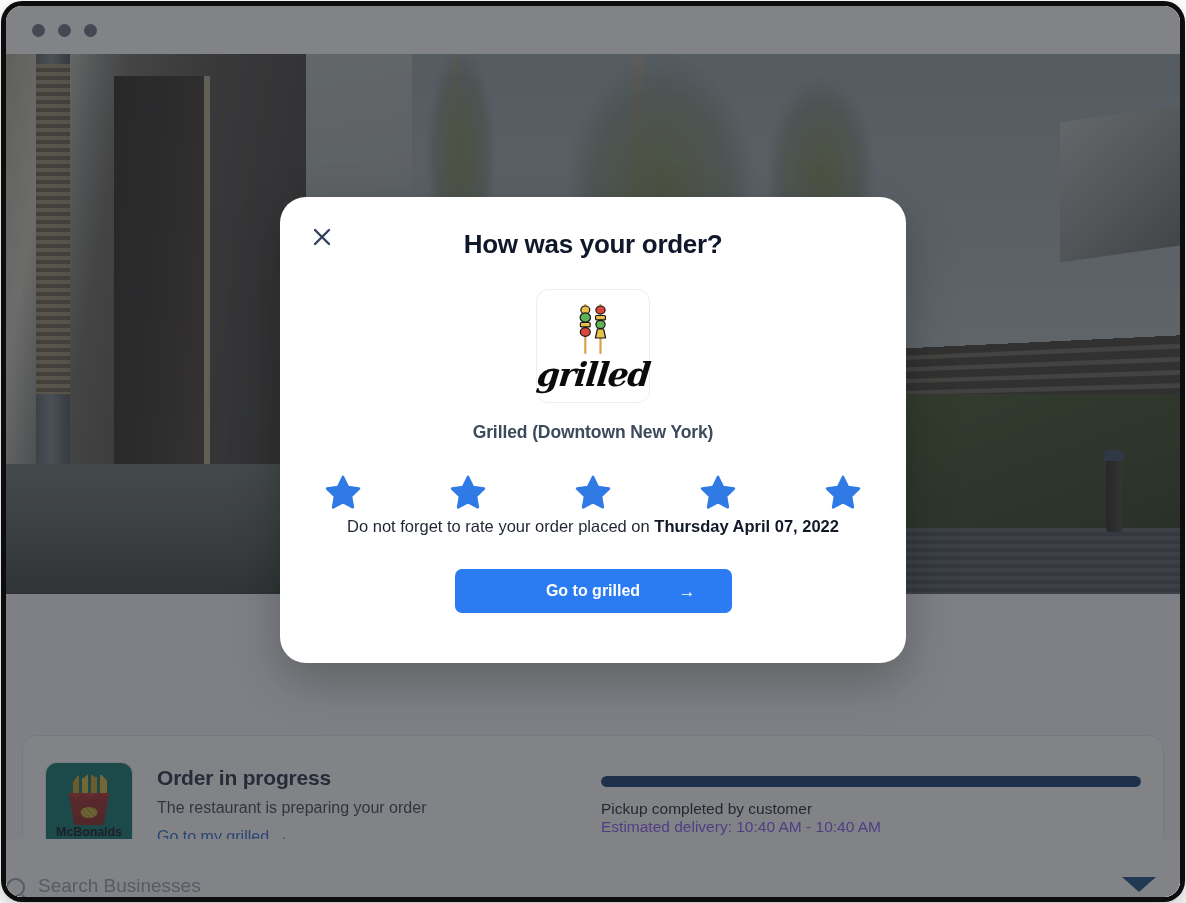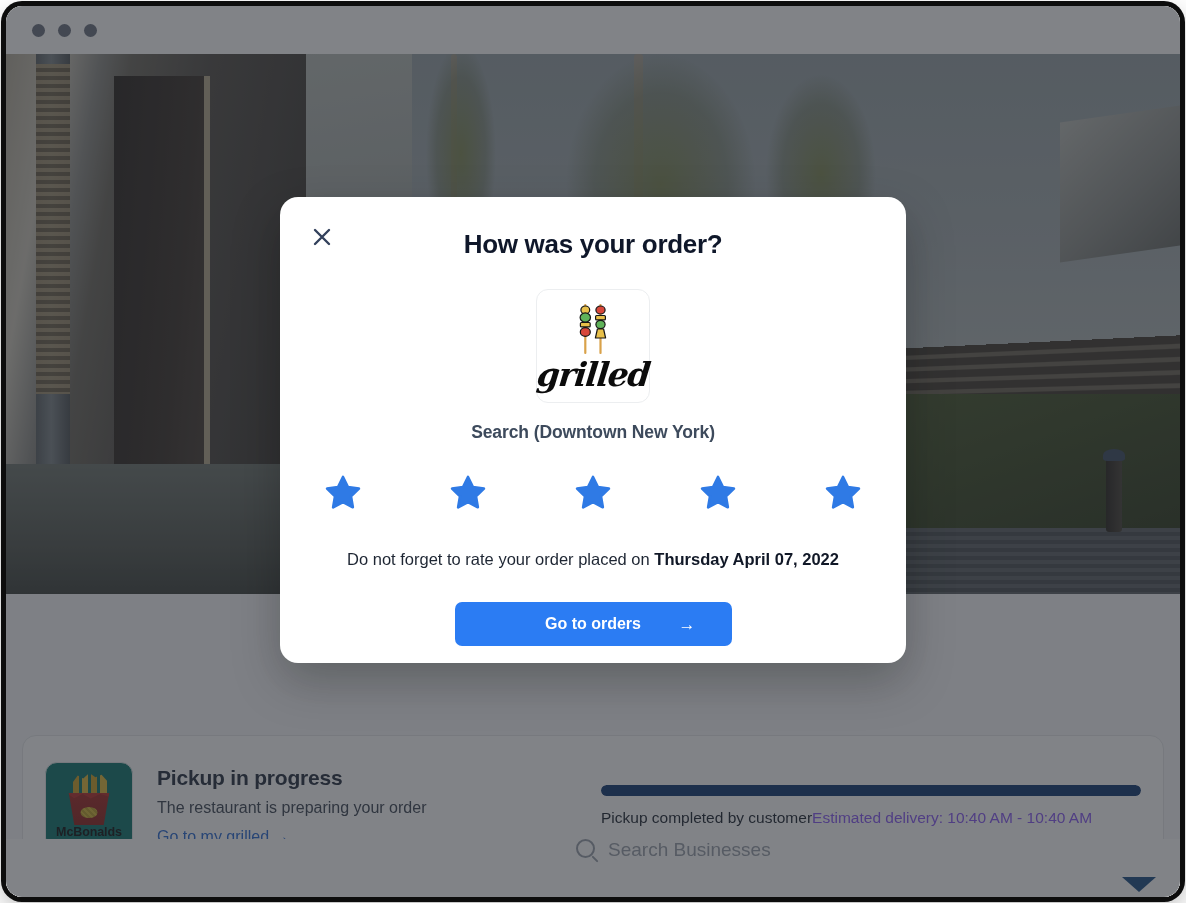--- a/index.html
+++ b/index.html
@@ -182,32 +182,33 @@
     font-size: 16px; color: #2b6cd4; text-decoration: none; cursor: pointer;
   }
 
   .progress-wrap { flex: 1 1 auto; margin-left: 24px; }
   .progress-track {
     width: 100%; height: 11px; border-radius: 6px;
     background: #e3e6ea; overflow: hidden;
   }
   .progress-fill { height: 100%; background: #123a73; border-radius: 6px; }
   .progress-labels {
-    display: flex; justify-content: flex-start; align-items: baseline;
+    display: flex; justify-content: space-between; align-items: baseline;
     margin-top: 13px;
+    flex-direction: column;
   }
   .progress-status { font-size: 15.5px; color: #1c2430; }
   .progress-eta { font-size: 15.5px; color: #8b5cf6; }
 
   
   .searchbar {
     position: absolute; left: 0; right: 0; bottom: 0; height: 58px;
     background: #ffffff;
-    display: flex; align-items: flex-start;
-    padding-left: 570px; gap: 13px;
+    display: flex; align-items: flex-end;
+    gap: 13px;
   }
   .search-icon-c {
     width: 19px; height: 19px; border-radius: 50%;
     border: 2px solid #9aa1ab; position: relative; flex: 0 0 19px;
   }
   .search-icon-c:after {
     content: ''; position: absolute; right: -6px; bottom: -4px;
     width: 8px; height: 2px; background: #9aa1ab;
     transform: rotate(45deg); border-radius: 1px;
   }
@@ -226,21 +227,21 @@
     position: absolute; left: 0; top: 0; right: 0; bottom: 0;
     background: rgba(38,42,48,.58);
   }
 
   
   .modal {
     position: absolute;
     left: 274px; top: 191px;
     width: 626px; height: 466px;
     background: #ffffff;
-    border-radius: 18px;
+    border-radius: 26px;
     box-shadow: 0 18px 48px rgba(0,0,0,.25);
   }
   .modal-close {
     position: absolute; left: 28px; top: 26px;
     width: 28px; height: 28px;
     cursor: pointer;
     display: flex; align-items: center; justify-content: center;
   }
   .modal-title {
     text-align: center; padding-top: 32px;
@@ -263,21 +264,21 @@
   .merchant {
     text-align: center; margin-top: 19px;
     font-size: 17.5px; font-weight: 700; color: #3d4a5c; letter-spacing: -.1px;
   }
   .stars {
     display: flex; justify-content: center; align-items: center;
     gap: 85px; margin-top: 30px;
   }
   .star { cursor: pointer; }
   .rate-note {
-    text-align: center; margin-top: 33px;
+    text-align: center; 
     font-size: 16.5px; color: #1e2633;
   }
   .rate-note b { font-weight: 700; color: #111827; }
   .cta {
     display: flex; align-items: center; justify-content: center;
     position: relative;
     width: 277px; height: 44px; margin: 33px auto 0;
     background: #2b7cf3; border: none; border-radius: 7px;
     color: #ffffff; font-size: 16px; font-weight: 600;
     font-family: "Liberation Sans", sans-serif;
@@ -332,21 +333,21 @@
           <div class="fries">
             <div class="fries-sticks"></div>
             <div class="fries-box">
                 <div class="fries-logo"></div>
               </div>
           </div>
           <div class="brand-name">McBonalds</div>
         </div>
 
         <div class="order-text">
-          <div class="order-title">Pickup in progress</div>
+          <div class="order-title">Order in progress</div>
           <div class="order-sub">The restaurant is preparing your order</div>
           <a class="order-link" href="#">Go to my grilled →</a>
         </div>
 
         <div class="progress-wrap">
           <div class="progress-track">
             <div class="progress-fill" id="pfill" style="width: 100%;"></div>
           </div>
           <div class="progress-labels">
             <span class="progress-status">Pickup completed by customer</span>
@@ -387,21 +388,21 @@
         <ellipse cx="19.3" cy="30" rx="5.0" ry="4.4" fill="#d8473a" stroke="#161616" stroke-width="1.2"></ellipse>
 
         <ellipse cx="34.5" cy="8" rx="4.6" ry="4.0" fill="#d8473a" stroke="#161616" stroke-width="1.2"></ellipse>
         <rect x="29.6" y="13.5" width="9.8" height="4.4" rx="1" fill="#e8c04a" stroke="#161616" stroke-width="1.2"></rect>
         <ellipse cx="34.5" cy="22.5" rx="4.6" ry="4.2" fill="#5fb25a" stroke="#161616" stroke-width="1.2"></ellipse>
         <path d="M29.4 36 L31.4 27 h6.2 l2 9 z" fill="#e8c04a" stroke="#161616" stroke-width="1.2" stroke-linejoin="round"></path>
       </svg>
       <div class="logo-word">grilled</div>
     </div>
 
-    <div class="merchant">Search (Downtown New York)</div>
+    <div class="merchant">Grilled (Downtown New York)</div>
 
     <div class="stars" id="stars">
         <span class="star"><svg width="40" height="40" viewBox="0 0 24 24">
             <path d="M12 2.4l2.95 5.98 6.6.96-4.78 4.66 1.13 6.57L12 17.47l-5.9 3.1 1.13-6.57L2.45 9.34l6.6-.96z" fill="#2f7ae5" stroke="#2f7ae5" stroke-width="1.6" stroke-linejoin="round"></path>
           </svg></span>
         <span class="star"><svg width="40" height="40" viewBox="0 0 24 24">
             <path d="M12 2.4l2.95 5.98 6.6.96-4.78 4.66 1.13 6.57L12 17.47l-5.9 3.1 1.13-6.57L2.45 9.34l6.6-.96z" fill="#2f7ae5" stroke="#2f7ae5" stroke-width="1.6" stroke-linejoin="round"></path>
           </svg></span>
         <span class="star"><svg width="40" height="40" viewBox="0 0 24 24">
             <path d="M12 2.4l2.95 5.98 6.6.96-4.78 4.66 1.13 6.57L12 17.47l-5.9 3.1 1.13-6.57L2.45 9.34l6.6-.96z" fill="#2f7ae5" stroke="#2f7ae5" stroke-width="1.6" stroke-linejoin="round"></path>
@@ -412,17 +413,17 @@
         <span class="star"><svg width="40" height="40" viewBox="0 0 24 24">
             <path d="M12 2.4l2.95 5.98 6.6.96-4.78 4.66 1.13 6.57L12 17.47l-5.9 3.1 1.13-6.57L2.45 9.34l6.6-.96z" fill="#2f7ae5" stroke="#2f7ae5" stroke-width="1.6" stroke-linejoin="round"></path>
           </svg></span>
       </div>
 
     <div class="rate-note">
       <span>Do not forget to rate your order placed on </span><b>Thursday April 07, 2022</b>
     </div>
 
     <button class="cta">
-      <span>Go to orders</span>
+      <span>Go to grilled</span>
       <span class="cta-arrow">→</span>
     </button>
   </div>
 </div>
 
 </body></html>

